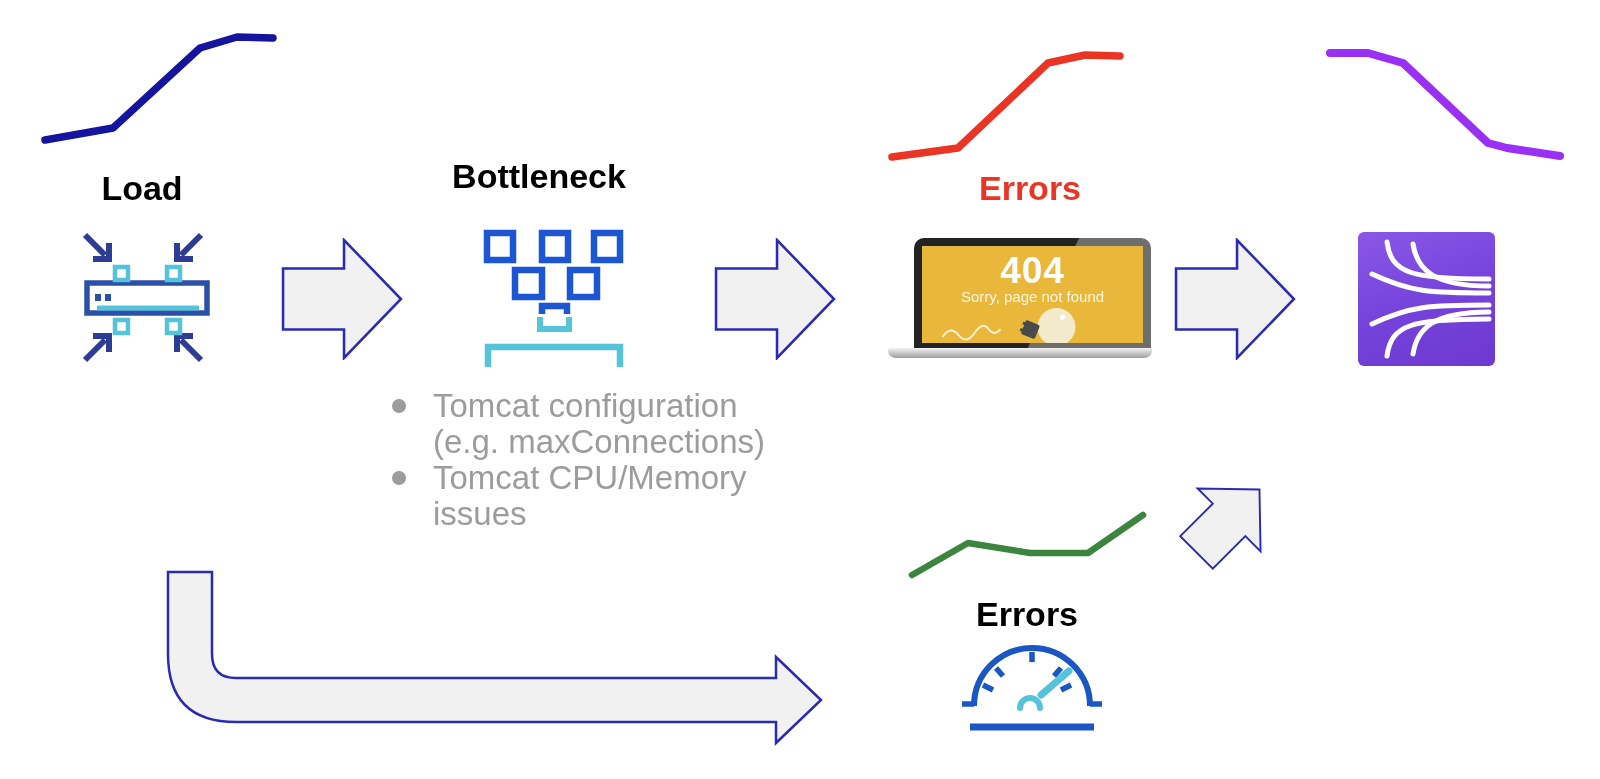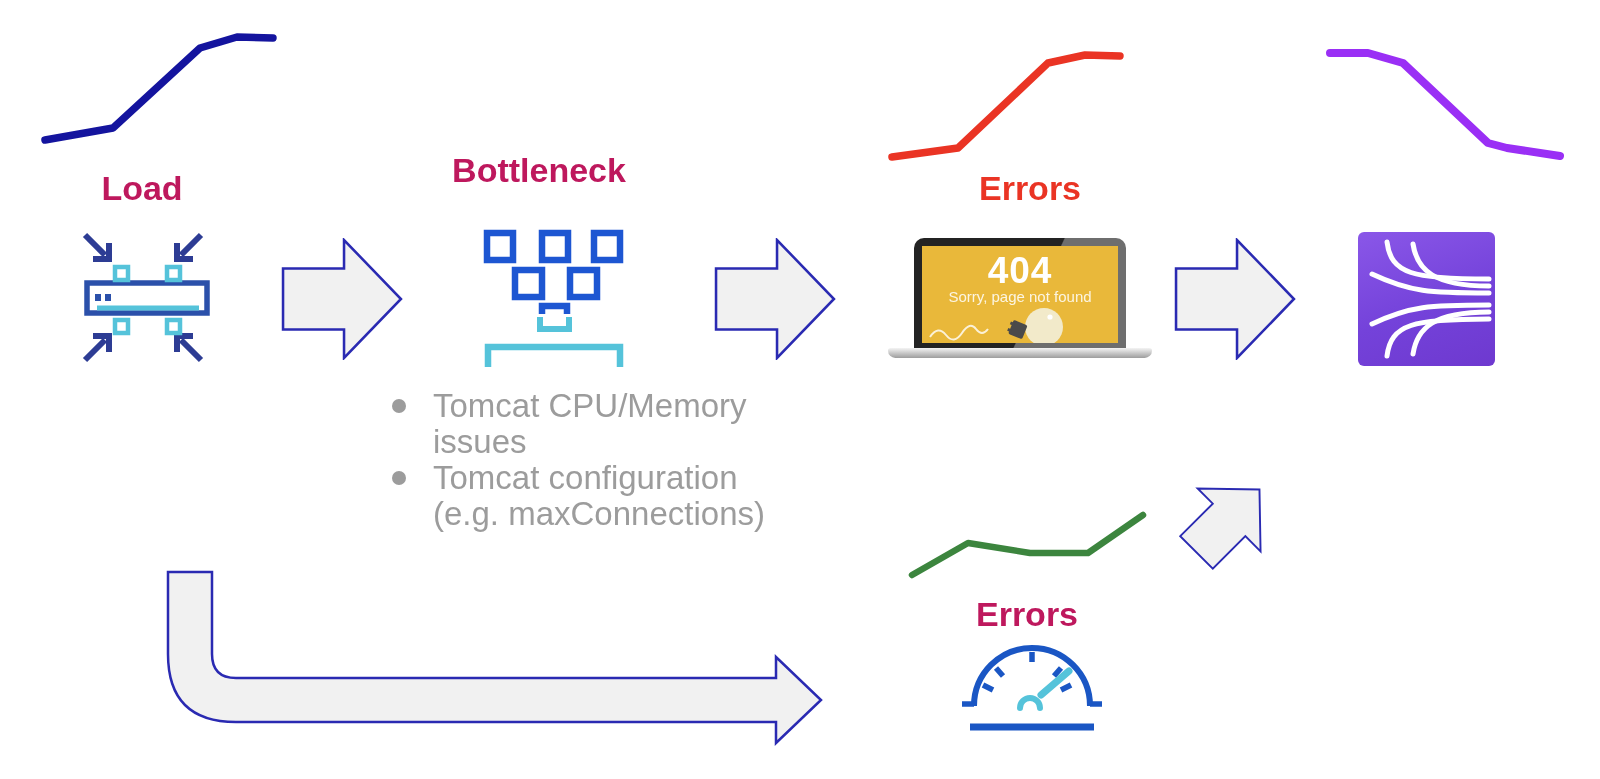--- a/index.html
+++ b/index.html
@@ -2,21 +2,21 @@
 <html style="--navy-line: #14149e; --red: #ea3424; --purple-line: #9a2ff5; --green-line: #3c853e; --gray-text: #9c9c9c; --heading-text: #111111; --arrow-fill: #f1f1f1; --arrow-border: #2a2ab2; --icon-blue: #2b50aa; --icon-bright-blue: #1d56d2; --icon-navy: #2d3c94; --icon-cyan: #55c3da; --gauge-blue: #1a56c4; --screen-yellow: #e9b83a;"><head>
 <meta charset="utf-8">
 <style>
   html,body { margin:0; padding:0; background:#ffffff; }
   .stage {
     position:relative; width:1600px; height:779px; background:#fff;
     font-family:"Liberation Sans", sans-serif; overflow:hidden;
   }
   .abs { position:absolute; }
   .title {
-    font-weight:bold; font-size:34px; line-height:40px; color:#be185d;
+    font-weight:bold; font-size:34px; line-height:40px; color:#000000;
     text-align:center; white-space:nowrap;
   }
   .caption {
     font-size:33px; line-height:38px; color:var(--gray-text,#9c9c9c);
     text-align:center;
   }
   .red-text { color:var(--red,#ea3424); }
   .spark { fill:none; stroke-linecap:round; stroke-linejoin:round; }
   .spark-load       { stroke:var(--navy-line,#14149e);  stroke-width:7.5; }
   .spark-errors     { stroke:var(--red,#ea3424);        stroke-width:7.5; }
@@ -30,21 +30,21 @@
     font-size:33px; line-height:36px; color:var(--gray-text,#9c9c9c);
   }
   .bullets li { position:relative; padding-left:50px; }
   .bullets li::before {
     content:""; position:absolute; left:9px; top:11px; width:14px; height:14px;
     border-radius:50%; background:var(--gray-text,#9c9c9c);
   }
   
   .laptop { left:888px; top:238px; width:264px; height:121px; }
   .bezel {
-    position:absolute; left:26px; top:0; width:212px; height:110px;
+    position:absolute; left:26px; top:0; width:237px; height:110px;
     background:linear-gradient(115deg,#232323 57%,#6e6e6e 57.5%);
     border-radius:10px 10px 0 0;
   }
   .screen {
     position:absolute; left:8px; top:8px; right:8px; bottom:5px;
     background:var(--screen-yellow,#e9b83a); overflow:hidden;
   }
   .err-code {
     margin-top:5px; text-align:center; color:#fff; font-weight:bold;
     font-size:37px; line-height:40px; letter-spacing:1px;
@@ -104,40 +104,40 @@
       <rect x="42" y="90" width="13" height="13"></rect>
       <rect x="94" y="90" width="13" height="13"></rect>
     </g>
   </svg>
 
 
   <svg class="abs block-arrow" style="left:281px;top:238px" width="122" height="122" viewBox="0 0 120 120">
     <use href="#arrow-path"></use>
   </svg>
 
-  <div class="abs title" style="left:429px;top:150px;width:220px">Bottleneck</div>
+  <div class="abs title" style="left:429px;top:156px;width:220px">Bottleneck</div>
 
   <svg class="abs" style="left:478px;top:225px" width="150" height="145" viewBox="0 0 150 145">
     <g stroke="#1d56d2" stroke-width="6.5" fill="none">
       <rect x="9" y="8" width="26" height="27"></rect>
       <rect x="64" y="8" width="26" height="27"></rect>
       <rect x="116" y="8" width="26" height="27"></rect>
       <rect x="37" y="45" width="27" height="27"></rect>
       <rect x="92" y="45" width="27" height="27"></rect>
       <path d="M64,89 L64,81 L89,81 L89,89"></path>
     </g>
     <g stroke="#55c3da" stroke-width="6" fill="none">
       <path d="M62,92 L62,104 L91,104 L91,92"></path>
       <path d="M10,142 L10,122 L142,122 L142,142" stroke-width="6.5"></path>
     </g>
   </svg>
 
   <ul class="abs bullets" style="left:383px;top:388px">
+    <li>Tomcat configuration (e.g. maxConnections)</li>
     <li>Tomcat CPU/Memory issues</li>
-    <li>Tomcat configuration (e.g. maxConnections)</li>
   </ul>
 
   <svg class="abs block-arrow" style="left:714px;top:238px" width="122" height="122" viewBox="0 0 120 120">
     <use href="#arrow-path"></use>
   </svg>
 
   <svg class="abs" style="left:883px;top:44px" width="245" height="120" viewBox="0 0 245 120">
     <polyline class="spark spark-errors" points="9,113 75,104 165,19 202,11 237,12"></polyline>
   </svg>
 

